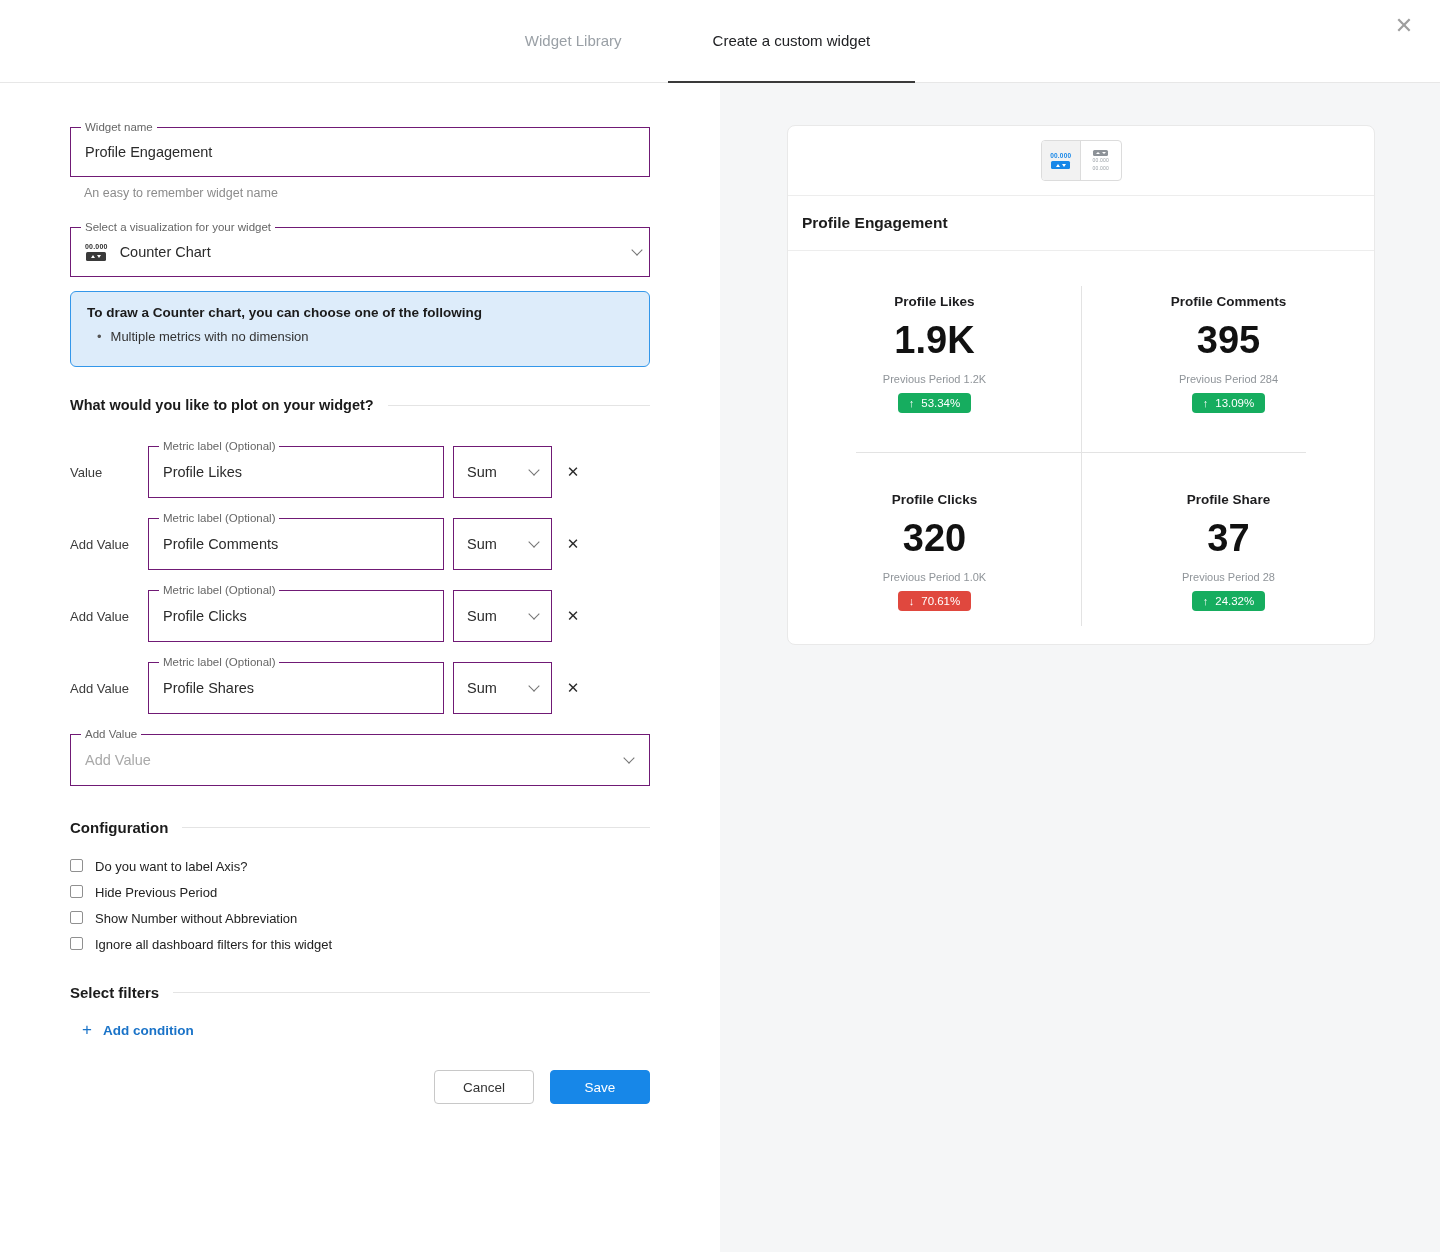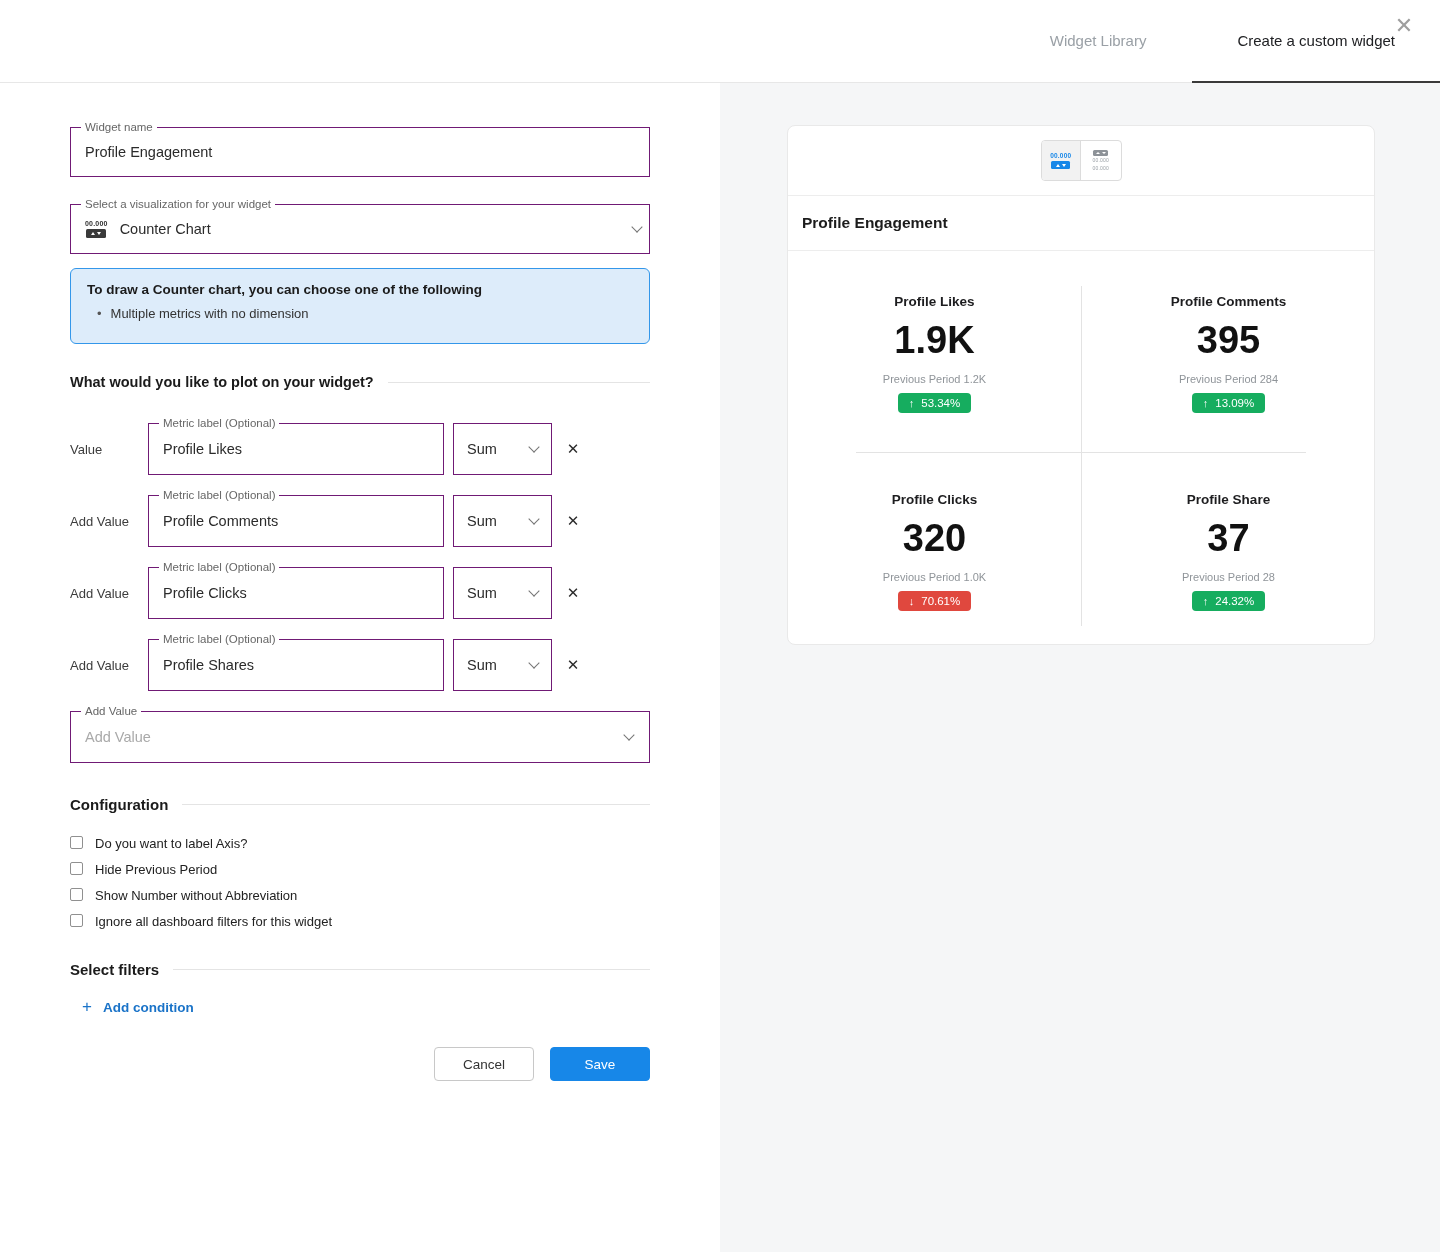--- a/index.html
+++ b/index.html
@@ -10,21 +10,21 @@
     --info-bg:#ddecfa;
     --info-border:#3397ea;
   }
   *{box-sizing:border-box;margin:0;padding:0;}
   html,body{background:#fff;}
   body{font-family:"Liberation Sans","DejaVu Sans",sans-serif;color:#212121;}
   .stage{position:relative;width:1440px;height:1252px;background:#fff;overflow:hidden;}
 
   
   .topbar{position:absolute;left:0;top:0;width:1440px;height:83px;background:#fff;border-bottom:1px solid #e7e7e7;}
-  .tabs{position:absolute;left:0;top:0;width:100%;height:83px;display:flex;justify-content:flex-end;align-items:stretch;gap:46px;}
+  .tabs{position:absolute;left:0;top:0;width:100%;height:83px;display:flex;justify-content:center;align-items:stretch;gap:46px;}
   .tab{display:flex;align-items:center;font-size:15px;color:#9aa0a6;cursor:pointer;border-bottom:2px solid transparent;}
   .tab.active{color:#202124;font-weight:500;padding:1px 45px;border-bottom-color:#3a3a3a;}
   .close-btn{position:absolute;right:18px;top:8px;width:36px;height:36px;display:flex;align-items:center;justify-content:center;font-size:22px;color:#9e9e9e;cursor:pointer;}
 
   
   .left-panel{position:absolute;left:0;top:83px;width:720px;height:1169px;background:#fff;padding:0 70px;}
   .ffield{position:relative;border:1px solid #701a75;border-radius:0;background:#fff;}
   .flabel{position:absolute;top:-7px;left:10px;font-size:11.5px;color:#666;background:#fff;padding:0 4px;white-space:nowrap;line-height:13px;}
   .ftext{width:100%;height:100%;border:none;outline:none;background:transparent;font-family:inherit;font-size:14.5px;color:#2b2b2b;padding:0 14px;}
   .field-widget-name{margin-top:44px;height:50px;}
@@ -115,20 +115,21 @@
     </div>
     <div class="close-btn">✕</div>
   </div>
 
   <div class="left-panel">
 
     <div class="ffield field-widget-name">
       <span class="flabel">Widget name</span>
       <input class="ftext" type="text" value="Profile Engagement" style="">
     </div>
+    <div class="helper">An easy to remember widget name</div>
 
     <div class="ffield field-viz">
       <span class="flabel">Select a visualization for your widget</span>
       <span class="cicon cicon-dark">
         <span class="num">00.000</span>
         <span class="pill">
             <span class="tri-up"></span>
             <span class="tri-down"></span>
           </span>
       </span>

